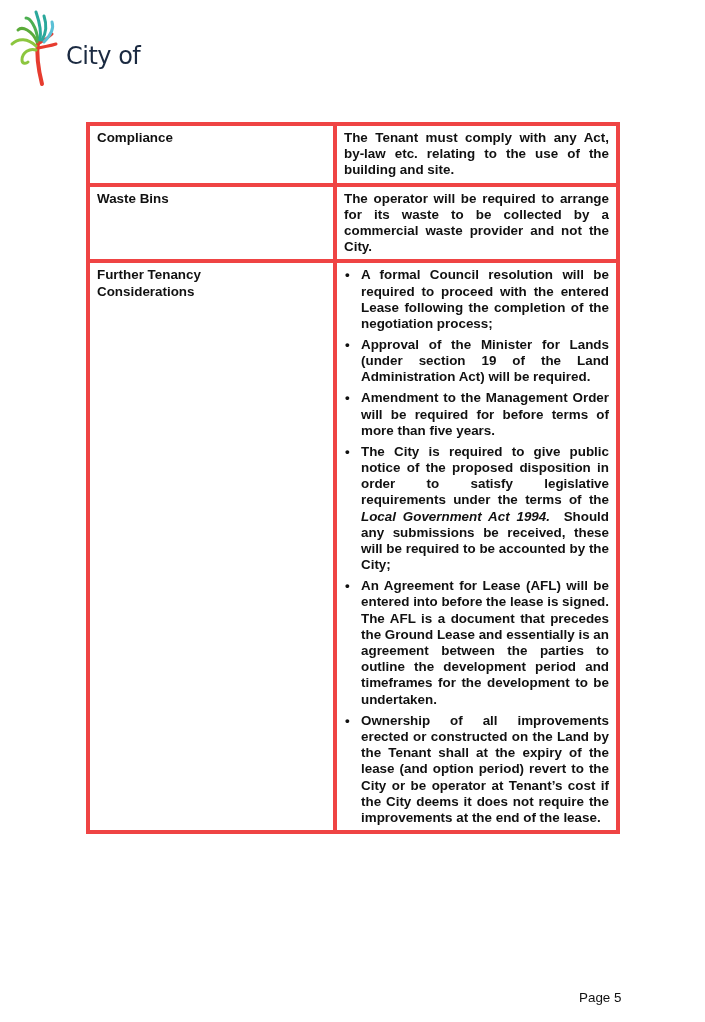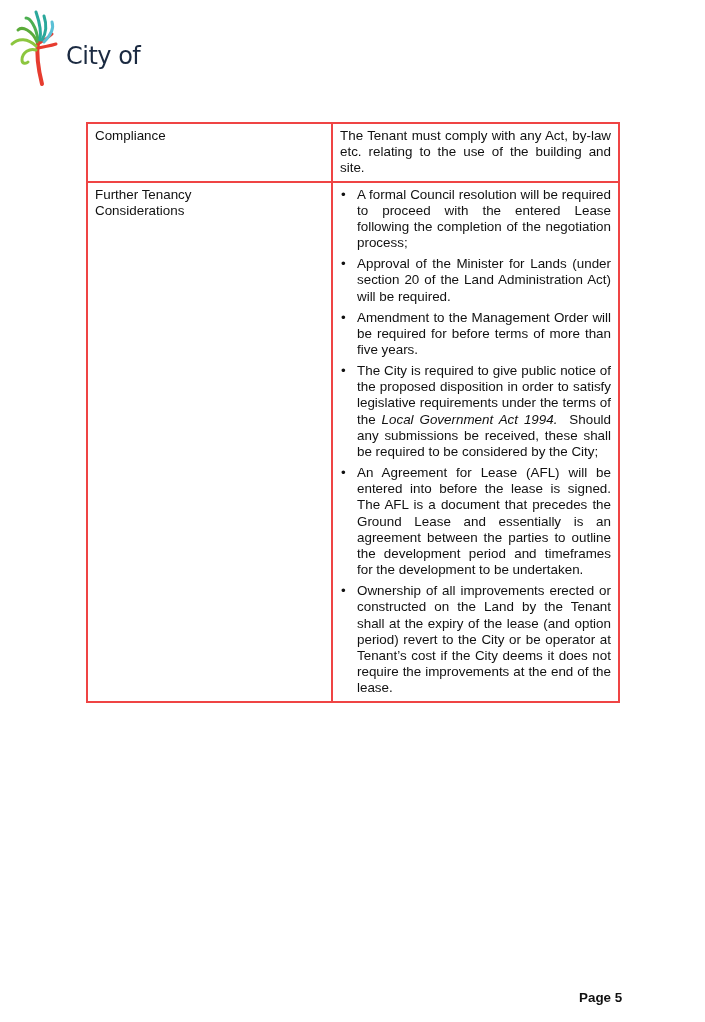--- a/index.html
+++ b/index.html
@@ -6,29 +6,29 @@
     body { width: 705px; height: 1022px; position: relative; overflow: hidden;
            font-family: "Liberation Sans", sans-serif; color: #111111; }
     .logo { position: absolute; left: 8px; top: 8px; width: 220px; height: 80px; }
     .logo-mark { position: absolute; left: 0; top: 0; width: 60px; height: 80px; }
     .logo-city { position: absolute; left: 58px; top: 22px; font-size: 24px; color: #1b2a41;
                  font-family: "DejaVu Sans", sans-serif; letter-spacing: -0.5px; margin-top: 12px; }
     .logo-name { position: absolute; left: 44px; top: 44px; font-size: 33px; font-weight: bold;
                  color: #1b2a41; font-family: "DejaVu Sans", sans-serif; letter-spacing: -0.5px; }
     table.terms { position: absolute; left: 86px; top: 122px; width: 534px;
                   border-collapse: collapse; font-size: 13.4px; line-height: 16.2px; }
-    table.terms td { border: 2px solid #ef4444; vertical-align: top; padding: 4px 7px 4px 7px; }
+    table.terms td { border: 4px solid #ef4444; vertical-align: top; padding: 4px 7px 4px 7px; font-weight: bold; }
     td.label { width: 176px; }
     td.content { text-align: justify; }
     ul.bullets { margin: 0; padding: 0; list-style: none; }
     ul.bullets li { position: relative; padding-left: 17px; margin-bottom: 4.8px; text-align: justify; }
     ul.bullets li:last-child { margin-bottom: 0; }
     ul.bullets li .bullet { position: absolute; left: 1px; top: 0; }
     em { font-style: italic; }
-    .page-number { position: absolute; left: 579px; top: 990px; font-size: 13.4px; font-weight: bold; }
+    .page-number { position: absolute; left: 579px; top: 990px; font-size: 13.4px; }
   </style>
 </head>
 <body>
 
 <div class="logo">
   <svg class="logo-mark" viewBox="0 0 60 80">
     <path d="M34 76 C30 60 28 48 30 34" stroke="#e63c2f" stroke-width="4" fill="none" stroke-linecap="round"></path>
     <path d="M30 36 C36 32 40 30 44 26" stroke="#e63c2f" stroke-width="3" fill="none" stroke-linecap="round"></path>
     <path d="M30 40 C38 38 42 38 48 36" stroke="#e63c2f" stroke-width="3" fill="none" stroke-linecap="round"></path>
     <path d="M28 38 C20 30 10 30 4 36" stroke="#8cc63f" stroke-width="3" fill="none" stroke-linecap="round"></path>
@@ -42,38 +42,42 @@
   <span class="logo-city">City of</span>
 </div>
 
 <table class="terms">
   <tbody>
       <tr>
     <td class="label">Compliance</td>
     <td class="content">The Tenant must comply with any Act, by-law etc. relating to the use of the building and site.</td>
   </tr>
   <tr>
+    <td class="label">Waste Bins</td>
+    <td class="content">The operator will be required to arrange for its waste to be collected by a commercial waste provider and not the City.</td>
+  </tr>
+  <tr>
     <td class="label" style="padding-right:60px;margin-left:24px;">Further Tenancy Considerations</td>
     <td class="content">
       <ul class="bullets">
         <li>
           <span class="bullet">•</span>
           <span>A formal Council resolution will be required to proceed with the entered Lease following the completion of the negotiation process;</span>
         </li>
         <li>
           <span class="bullet">•</span>
-          <span>Approval of the Minister for Lands (under section 20 of the Land Administration Act) will be required.</span>
+          <span>Approval of the Minister for Lands (under section 19 of the Land Administration Act) will be required.</span>
         </li>
         <li>
           <span class="bullet">•</span>
           <span>Amendment to the Management Order will be required for before terms of more than five years.</span>
         </li>
         <li>
           <span class="bullet">•</span>
-          <span><span>The City is required to give public notice of the proposed disposition in order to satisfy legislative requirements under the terms of the </span><em>Local Government Act 1994.</em><span style="white-space:pre-wrap;">  Should any submissions be received, these shall be required to be considered by the City;</span></span>
+          <span><span>The City is required to give public notice of the proposed disposition in order to satisfy legislative requirements under the terms of the </span><em>Local Government Act 1994.</em><span style="white-space:pre-wrap;">  Should any submissions be received, these will be required to be accounted by the City;</span></span>
         </li>
         <li>
           <span class="bullet">•</span>
           <span>An Agreement for Lease (AFL) will be entered into before the lease is signed. The AFL is a document that precedes the Ground Lease and essentially is an agreement between the parties to outline the development period and timeframes for the development to be undertaken.</span>
         </li>
         <li>
           <span class="bullet">•</span>
           <span>Ownership of all improvements erected or constructed on the Land by the Tenant shall at the expiry of the lease (and option period) revert to the City or be operator at Tenant’s cost if the City deems it does not require the improvements at the end of the lease.</span>
         </li>
       </ul>

